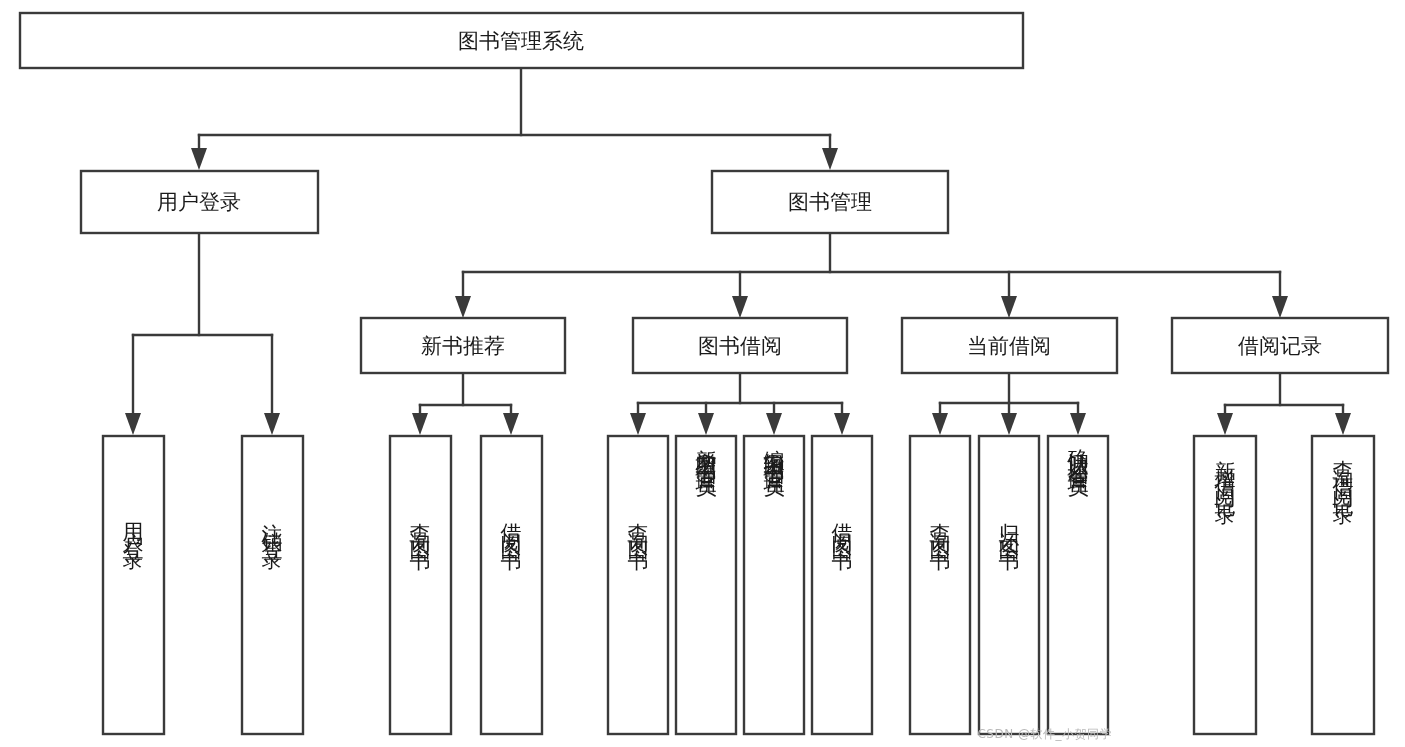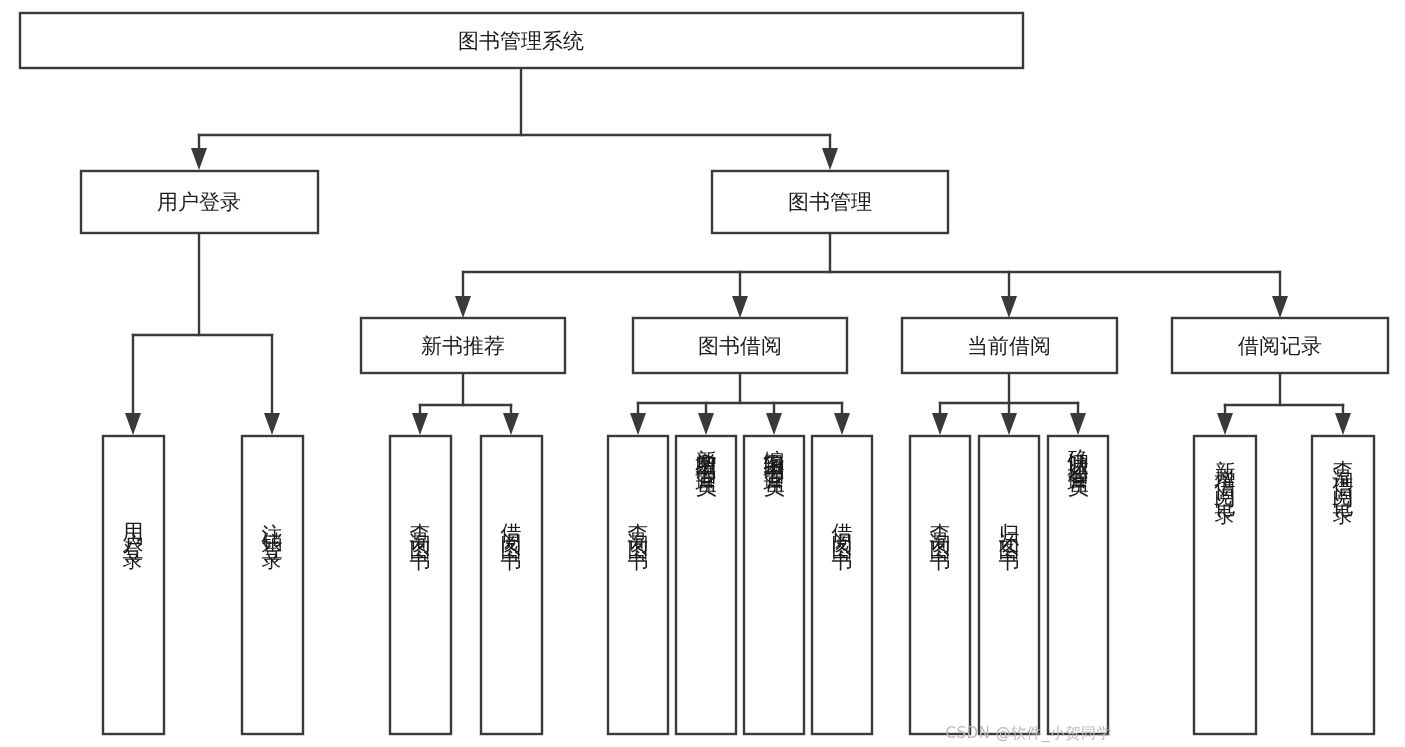--- a/index.html
+++ b/index.html
@@ -54,21 +54,21 @@
     font-size: 21px;
     fill: #1b1b1b;
     text-anchor: middle;
     white-space: pre;
   }
   .watermark {
     position: absolute;
     right: 10px;
     bottom: 4px;
     font-family: "DejaVu Sans", "Liberation Sans", sans-serif;
-    font-size: 15px;
+    font-size: 12px;
     color: #b9b9b9;
     letter-spacing: 0.5px;
     user-select: none;
   }
 </style>
 </head>
 <body>
 
 <div id="diagram-root">
 

